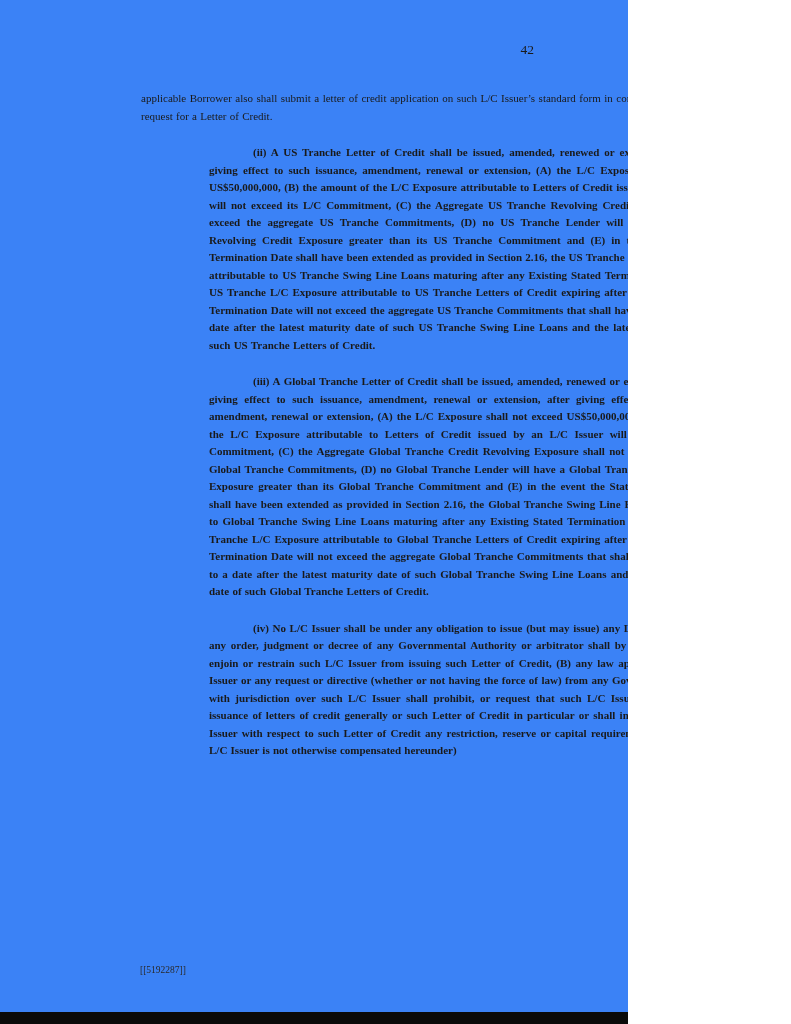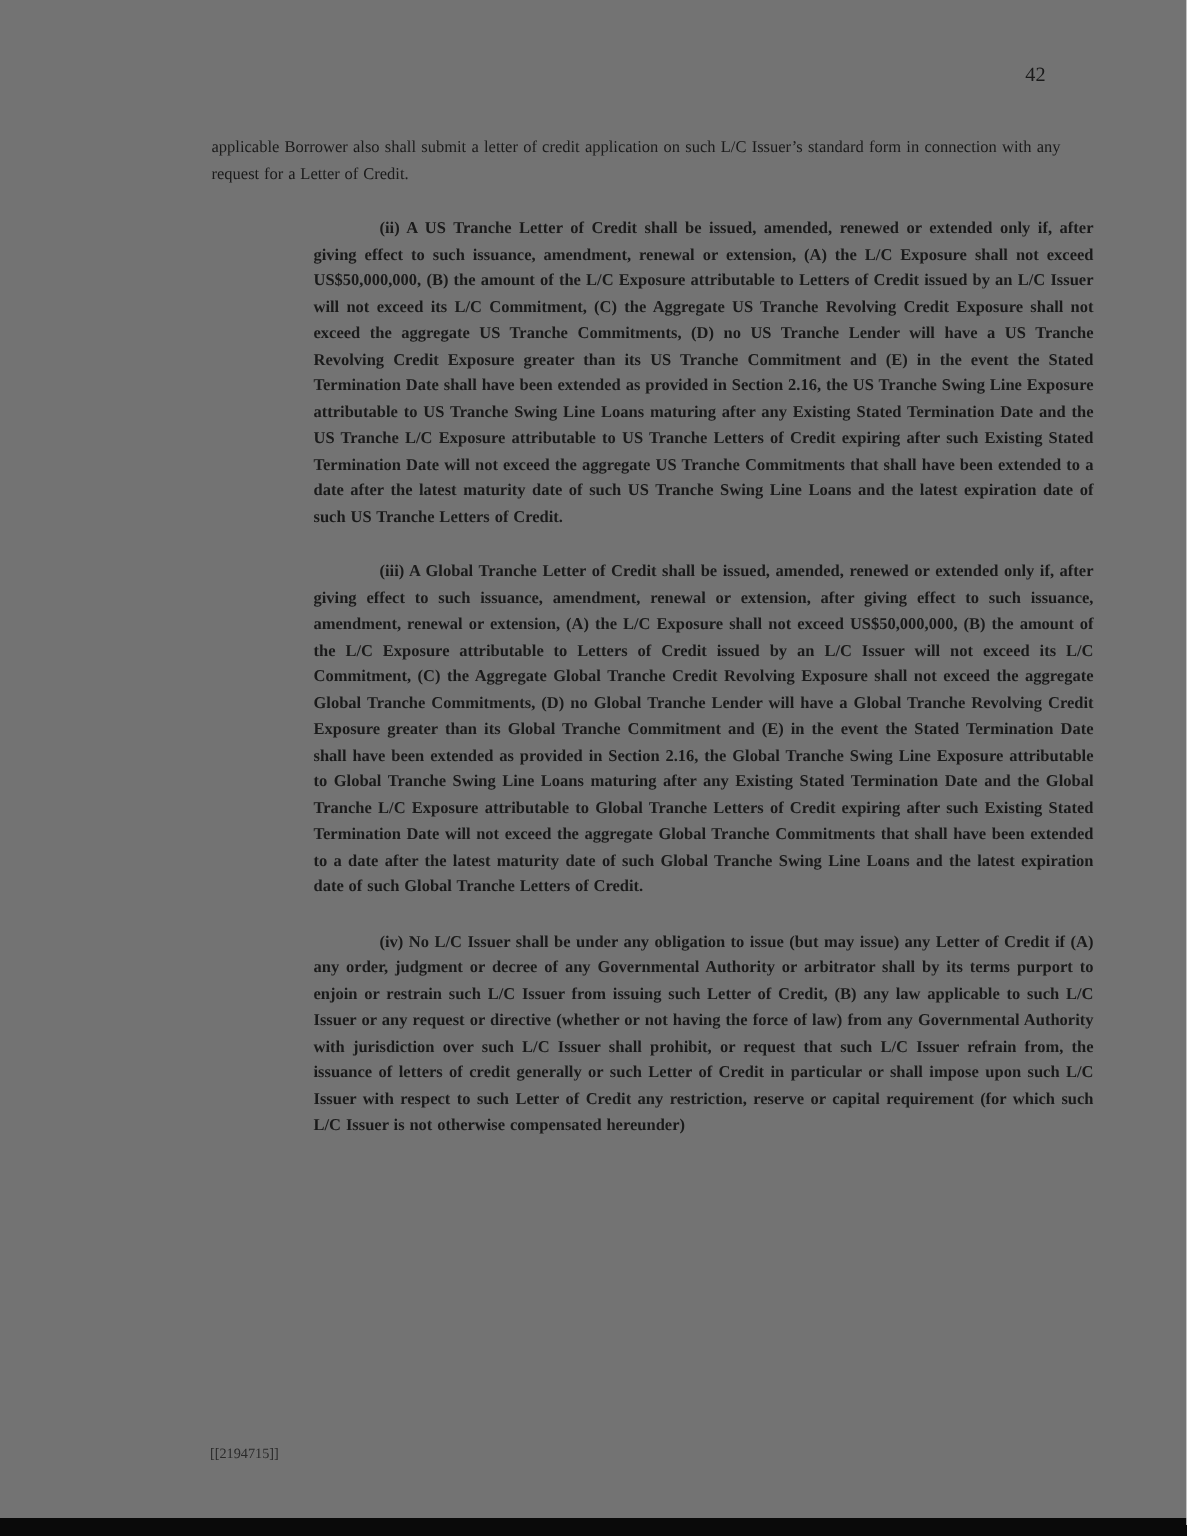--- a/index.html
+++ b/index.html
@@ -2,23 +2,23 @@
 <html><head>
 <meta charset="utf-8">
 <style>
   html, body {
     margin: 0;
     padding: 0;
     background: #ffffff;
   }
   .page {
     position: relative;
-    width: 791px;
+    width: 628px;
     height: 1024px;
-    background: #737373;
+    background: #3b82f6;
     font-family: "Liberation Serif", "DejaVu Serif", serif;
     color: #1a1a1a;
     overflow: hidden;
   }
   .page-number {
     position: absolute;
     top: 41px;
     right: 94px;
     font-size: 13.5px;
     line-height: 17px;
@@ -73,17 +73,17 @@
   <div class="content">
     <p class="para flush">applicable Borrower also shall submit a letter of credit application on such L/C Issuer’s standard form in connection with any request for a Letter of Credit.</p>
 
     <p class="para indented">(ii) A US Tranche Letter of Credit shall be issued, amended, renewed or extended only if, after giving effect to such issuance, amendment, renewal or extension, (A) the L/C Exposure shall not exceed US$50,000,000, (B) the amount of the L/C Exposure attributable to Letters of Credit issued by an L/C Issuer will not exceed its L/C Commitment, (C) the Aggregate US Tranche Revolving Credit Exposure shall not exceed the aggregate US Tranche Commitments, (D) no US Tranche Lender will have a US Tranche Revolving Credit Exposure greater than its US Tranche Commitment and (E) in the event the Stated Termination Date shall have been extended as provided in Section 2.16, the US Tranche Swing Line Exposure attributable to US Tranche Swing Line Loans maturing after any Existing Stated Termination Date and the US Tranche L/C Exposure attributable to US Tranche Letters of Credit expiring after such Existing Stated Termination Date will not exceed the aggregate US Tranche Commitments that shall have been extended to a date after the latest maturity date of such US Tranche Swing Line Loans and the latest expiration date of such US Tranche Letters of Credit.</p>
 
     <p class="para indented">(iii) A Global Tranche Letter of Credit shall be issued, amended, renewed or extended only if, after giving effect to such issuance, amendment, renewal or extension, after giving effect to such issuance, amendment, renewal or extension, (A) the L/C Exposure shall not exceed US$50,000,000, (B) the amount of the L/C Exposure attributable to Letters of Credit issued by an L/C Issuer will not exceed its L/C Commitment, (C) the Aggregate Global Tranche Credit Revolving Exposure shall not exceed the aggregate Global Tranche Commitments, (D) no Global Tranche Lender will have a Global Tranche Revolving Credit Exposure greater than its Global Tranche Commitment and (E) in the event the Stated Termination Date shall have been extended as provided in Section 2.16, the Global Tranche Swing Line Exposure attributable to Global Tranche Swing Line Loans maturing after any Existing Stated Termination Date and the Global Tranche L/C Exposure attributable to Global Tranche Letters of Credit expiring after such Existing Stated Termination Date will not exceed the aggregate Global Tranche Commitments that shall have been extended to a date after the latest maturity date of such Global Tranche Swing Line Loans and the latest expiration date of such Global Tranche Letters of Credit.</p>
 
     <p class="para indented">(iv) No L/C Issuer shall be under any obligation to issue (but may issue) any Letter of Credit if (A) any order, judgment or decree of any Governmental Authority or arbitrator shall by its terms purport to enjoin or restrain such L/C Issuer from issuing such Letter of Credit, (B) any law applicable to such L/C Issuer or any request or directive (whether or not having the force of law) from any Governmental Authority with jurisdiction over such L/C Issuer shall prohibit, or request that such L/C Issuer refrain from, the issuance of letters of credit generally or such Letter of Credit in particular or shall impose upon such L/C Issuer with respect to such Letter of Credit any restriction, reserve or capital requirement (for which such L/C Issuer is not otherwise compensated hereunder)</p>
   </div>
 
-  <div class="footer-id">[[2194715]]</div>
+  <div class="footer-id">[[5192287]]</div>
 
   <div class="bottom-bar"></div>
 
 </div>
 
 </body></html>

